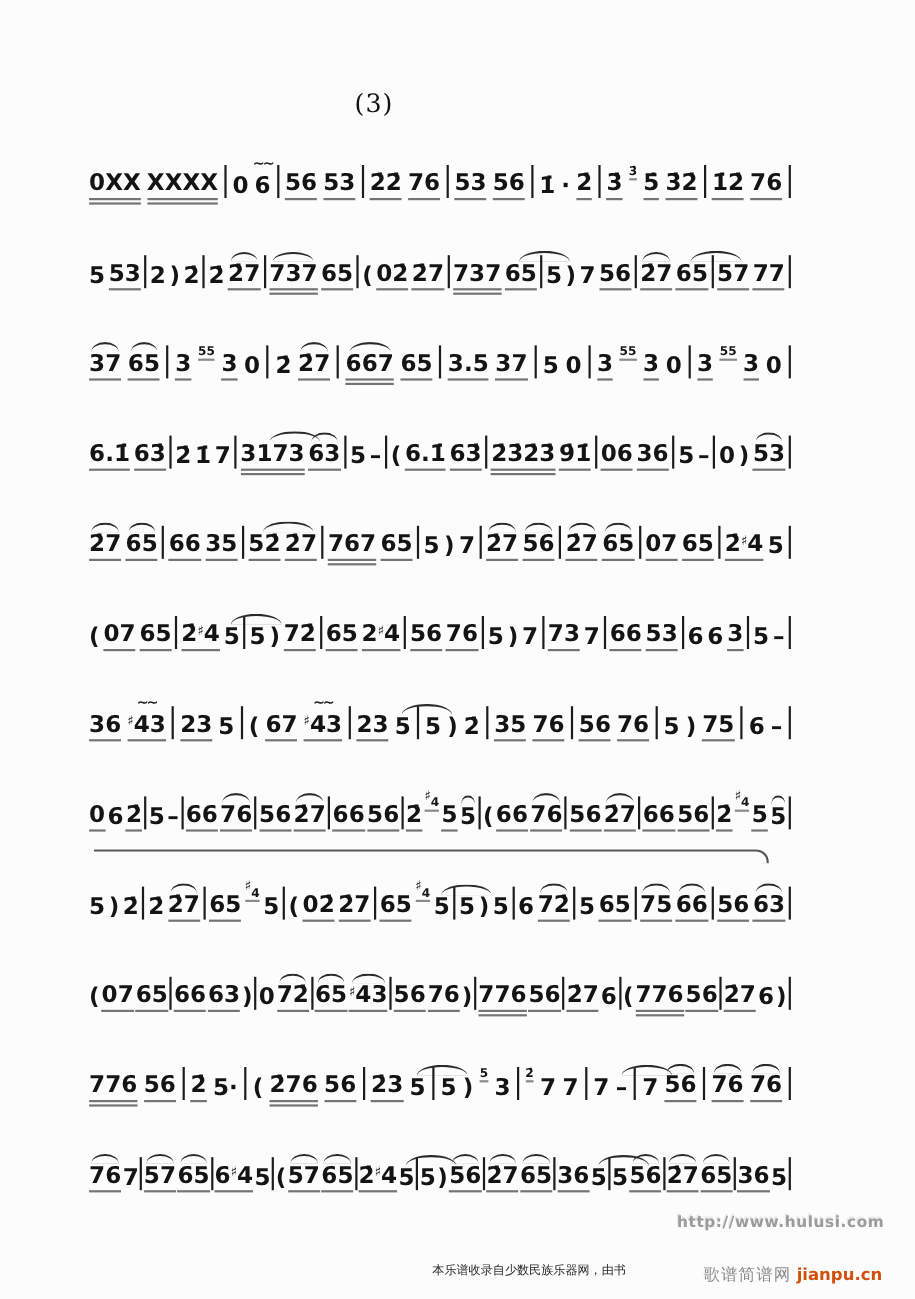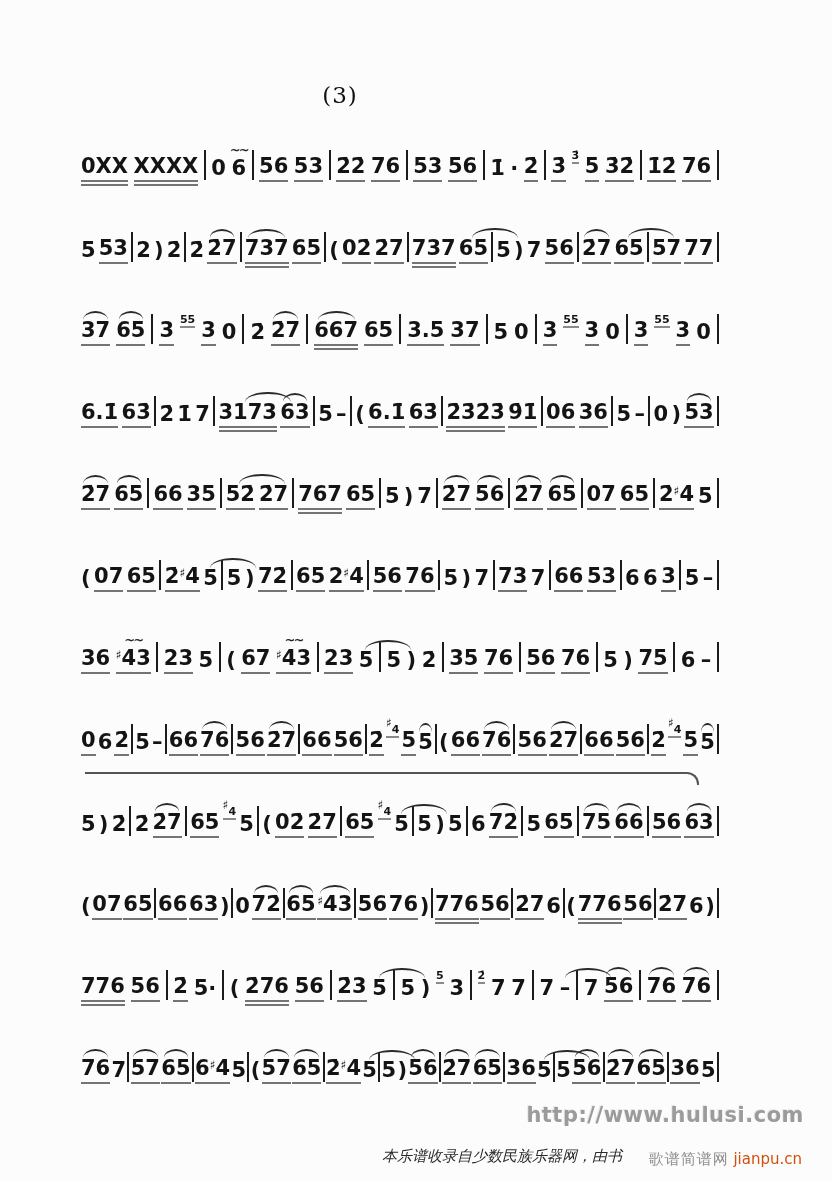--- a/index.html
+++ b/index.html
@@ -50,33 +50,32 @@
     position:absolute;top:-15px;left:50%;transform:translateX(-50%);
     font-size:13px;letter-spacing:-2px;color:#222;font-weight:bold;
   }
   sup.sh{font-size:12px;vertical-align:6px;line-height:0;}
   .bar{
     display:inline-block;width:2px;height:30px;background:#1c1c1c;
     align-self:flex-end;margin-bottom:2px;flex:0 0 auto;
   }
   .watermark{
     position:absolute;top:1103px;right:28px;
-    font-size:21px;font-weight:bold;color:#9b9b9b;letter-spacing:0.5px;
+    font-size:14px;font-weight:bold;color:#9b9b9b;letter-spacing:0.5px;
     text-shadow:1px 1px 0 #ffffff,-1px -1px 0 #e8e8e8;
   }
   .footer-note{
-    position:absolute;top:1147px;left:382px;font-size:15px;color:#2a2a2a;
+    position:absolute;top:1147px;left:393px;font-size:11px;color:#2a2a2a;
     white-space:nowrap;
-    font-style:italic;
   }
   .site-credit{
     position:absolute;top:1150px;right:30px;font-size:15px;white-space:nowrap;
   }
   .site-credit .nm{color:#8d8d8d;letter-spacing:1px;margin-left:48px;}
-  .site-credit .dm{color:#d2500a;font-weight:normal;}
+  .site-credit .dm{color:#d2500a;font-weight:bold;}
 </style>
 </head>
 <body>
 
 <div class="page-title">(3)</div>
 
 <div id="score">
     <div class="line">
       <span class="tok u2">0XX</span>
       <span class="tok u2">XXXX</span>

